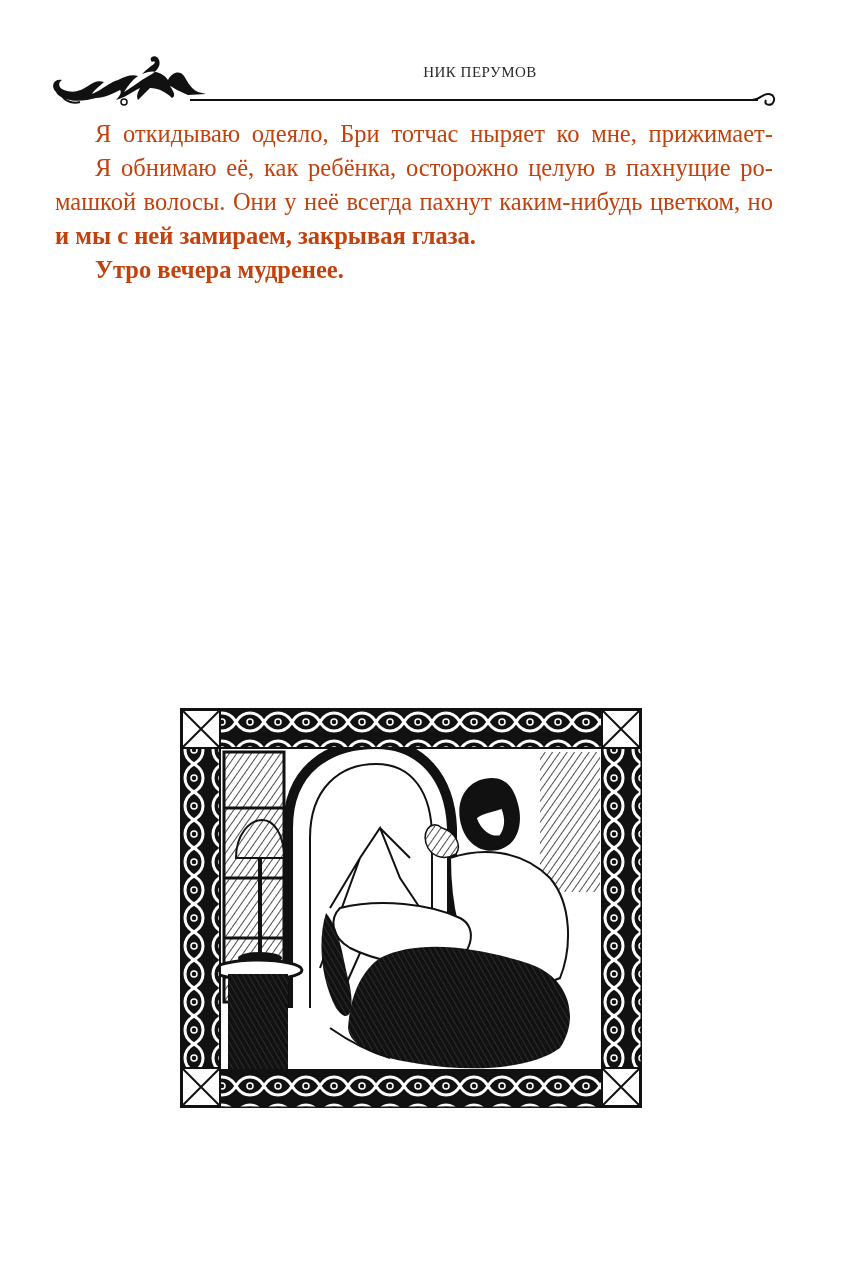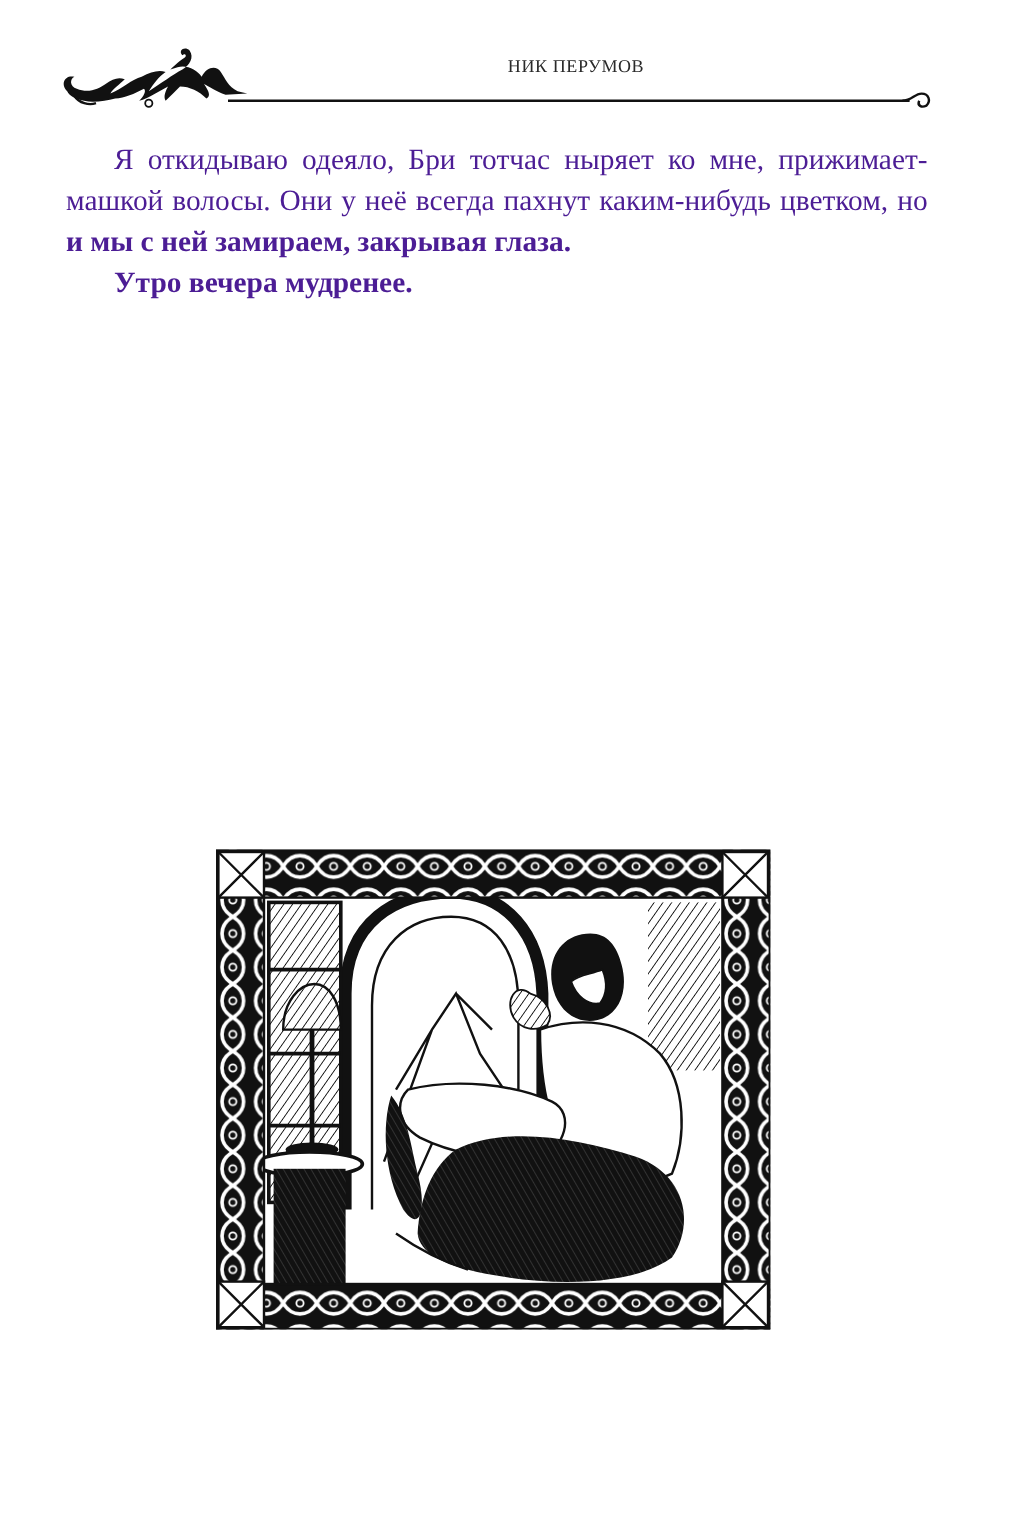--- a/index.html
+++ b/index.html
@@ -1,27 +1,27 @@
 <!DOCTYPE html>
 <html><head>
 <meta charset="utf-8">
 <style>
   html, body { margin: 0; padding: 0; background: #ffffff; }
   body { width: 850px; height: 1278px; position: relative; overflow: hidden; color: #1a1a1a; }
-  .header { position: absolute; left: 0; top: 0; width: 850px; height: 100px; }
+  .header { position: absolute; left: 0; top: 16px; width: 850px; height: 100px; }
   .ornament { position: absolute; left: 48px; top: 36px; width: 160px; height: 58px; }
   .rule { position: absolute; left: 190px; top: 60px; width: 590px; height: 40px; }
   .running-head {
     position: absolute; left: 380px; top: 48px; width: 200px; text-align: center;
     font-family: "Liberation Serif", serif; font-size: 15px; letter-spacing: 0.5px; color: #2a2a2a;
   }
   .body-text {
     position: absolute; left: 55px; top: 117px; width: 718px;
     font-family: "Liberation Serif", serif; font-size: 24.5px; line-height: 34px;
-    color: #4c1d95;
+    color: #c2410c;
   }
   .line { display: block; white-space: nowrap; text-align: justify; text-align-last: justify; }
   .line.last { text-align-last: left; font-weight: bold; }
   .line.first { padding-left: 40px; }
   .illustration { position: absolute; left: 180px; top: 708px; width: 462px; height: 400px; }
 </style>
 </head>
 <body>
 
 <div class="header">
@@ -35,20 +35,21 @@
     <path d="M562 24 C570 24 572 18 578 18 C584 18 586 24 582 28 C578 30 574 28 576 24" stroke="#111" stroke-width="2" fill="none"></path>
   </svg>
   <div class="running-head">НИК ПЕРУМОВ</div>
 </div>
 
 <div class="body-text">
   <p class="para-block" style="margin:0">
     <span class="line first">Я откидываю одеяло, Бри тотчас ныряет ко мне, прижимает-</span>
   </p>
   <p class="para-block" style="margin:0">
+    <span class="line first">Я обнимаю её, как ребёнка, осторожно целую в пахнущие ро-</span>
     <span class="line">машкой волосы. Они у неё всегда пахнут каким-нибудь цветком, но</span>
     <span class="line last">и мы с ней замираем, закрывая глаза.</span>
   </p>
   <p class="para-block" style="margin:0">
     <span class="line first last">Утро вечера мудренее.</span>
   </p>
 </div>
 
 <svg class="illustration" viewBox="0 0 462 400">
   <defs>

